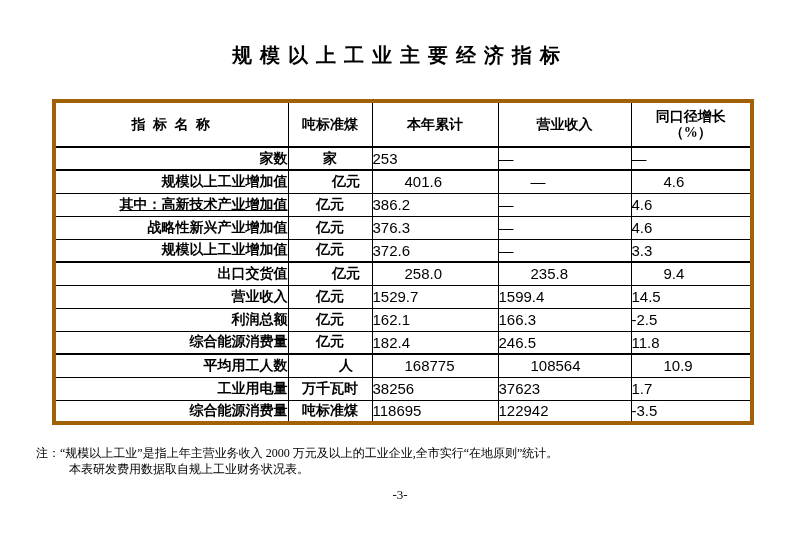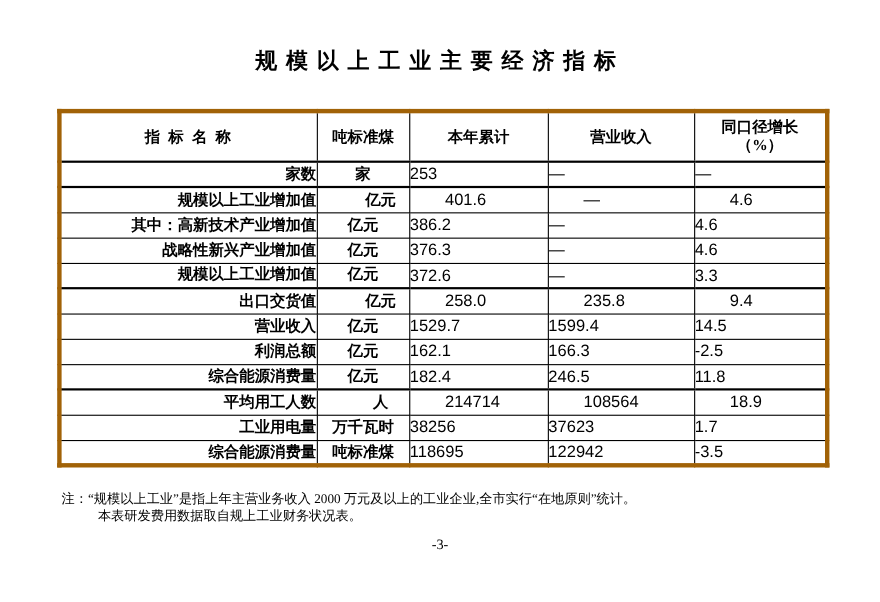--- a/index.html
+++ b/index.html
@@ -50,36 +50,36 @@
   }
   .indicators thead th.h-indicator { letter-spacing: 2px; }
   .indicators tbody td { height: 23px; }
   .growth-head { line-height: 16px; }
   .name-cell {
     font-size: 14px;
     font-weight: bold;
     text-align: right;
   }
   .ind-0 { padding-left: 7px; }
-  .ind-1 { padding-left: 23px; }
+  .ind-1 { padding-left: 23px; text-decoration: underline; }
   .ind-2 { padding-left: 59px; }
   .unit-cell {
     font-size: 14px;
     font-weight: bold;
     text-align: center;
   }
   .num-cell {
     font-family: "Liberation Sans", sans-serif;
     font-size: 15px;
     padding-right: 12px;
   }
   tr.group-sep td { border-top: 2px solid #000; padding-left: 32px; }
   .notes {
     position: absolute;
-    left: 56px;
+    left: 36px;
     top: 446px;
     width: 710px;
     font-size: 12px;
     line-height: 15.5px;
   }
   .note-line-2 { padding-left: 33px; }
   .page-num {
     position: absolute;
     top: 487px;
     left: 0;
@@ -175,23 +175,23 @@
       <tr>
         <td class="name-cell ind-0">综合能源消费量</td>
         <td class="unit-cell">亿元</td>
         <td class="num-cell">182.4</td>
         <td class="num-cell">246.5</td>
         <td class="num-cell">11.8</td>
       </tr>
       <tr class="group-sep">
         <td class="name-cell ind-0">平均用工人数</td>
         <td class="unit-cell">人</td>
-        <td class="num-cell">214714</td>
+        <td class="num-cell">168775</td>
         <td class="num-cell">108564</td>
-        <td class="num-cell">18.9</td>
+        <td class="num-cell">10.9</td>
       </tr>
       <tr>
         <td class="name-cell ind-0">工业用电量</td>
         <td class="unit-cell">万千瓦时</td>
         <td class="num-cell">38256</td>
         <td class="num-cell">37623</td>
         <td class="num-cell">1.7</td>
       </tr>
       <tr>
         <td class="name-cell ind-0">综合能源消费量</td>

